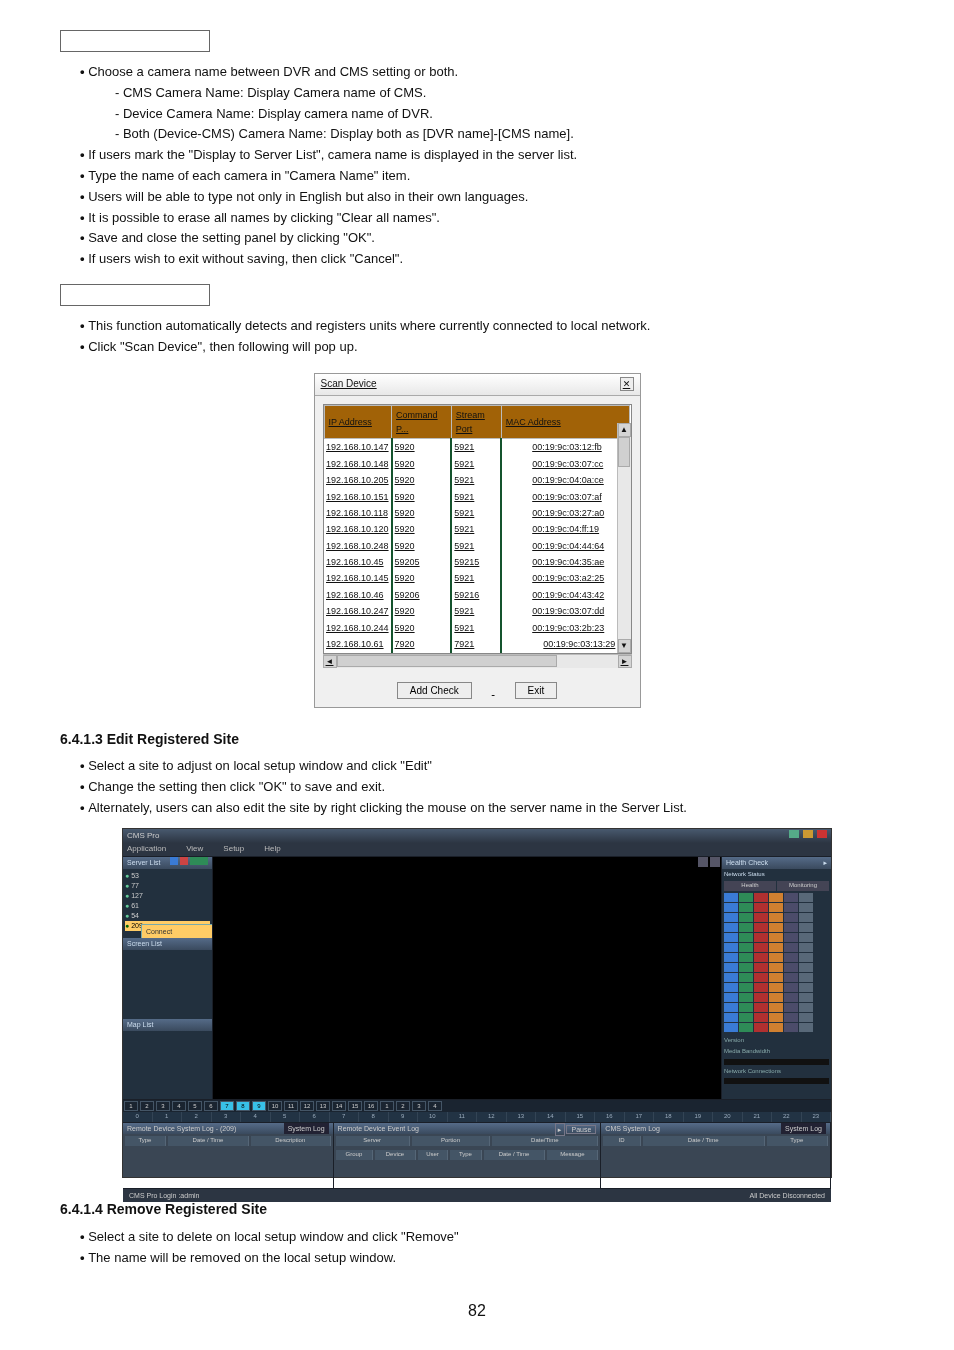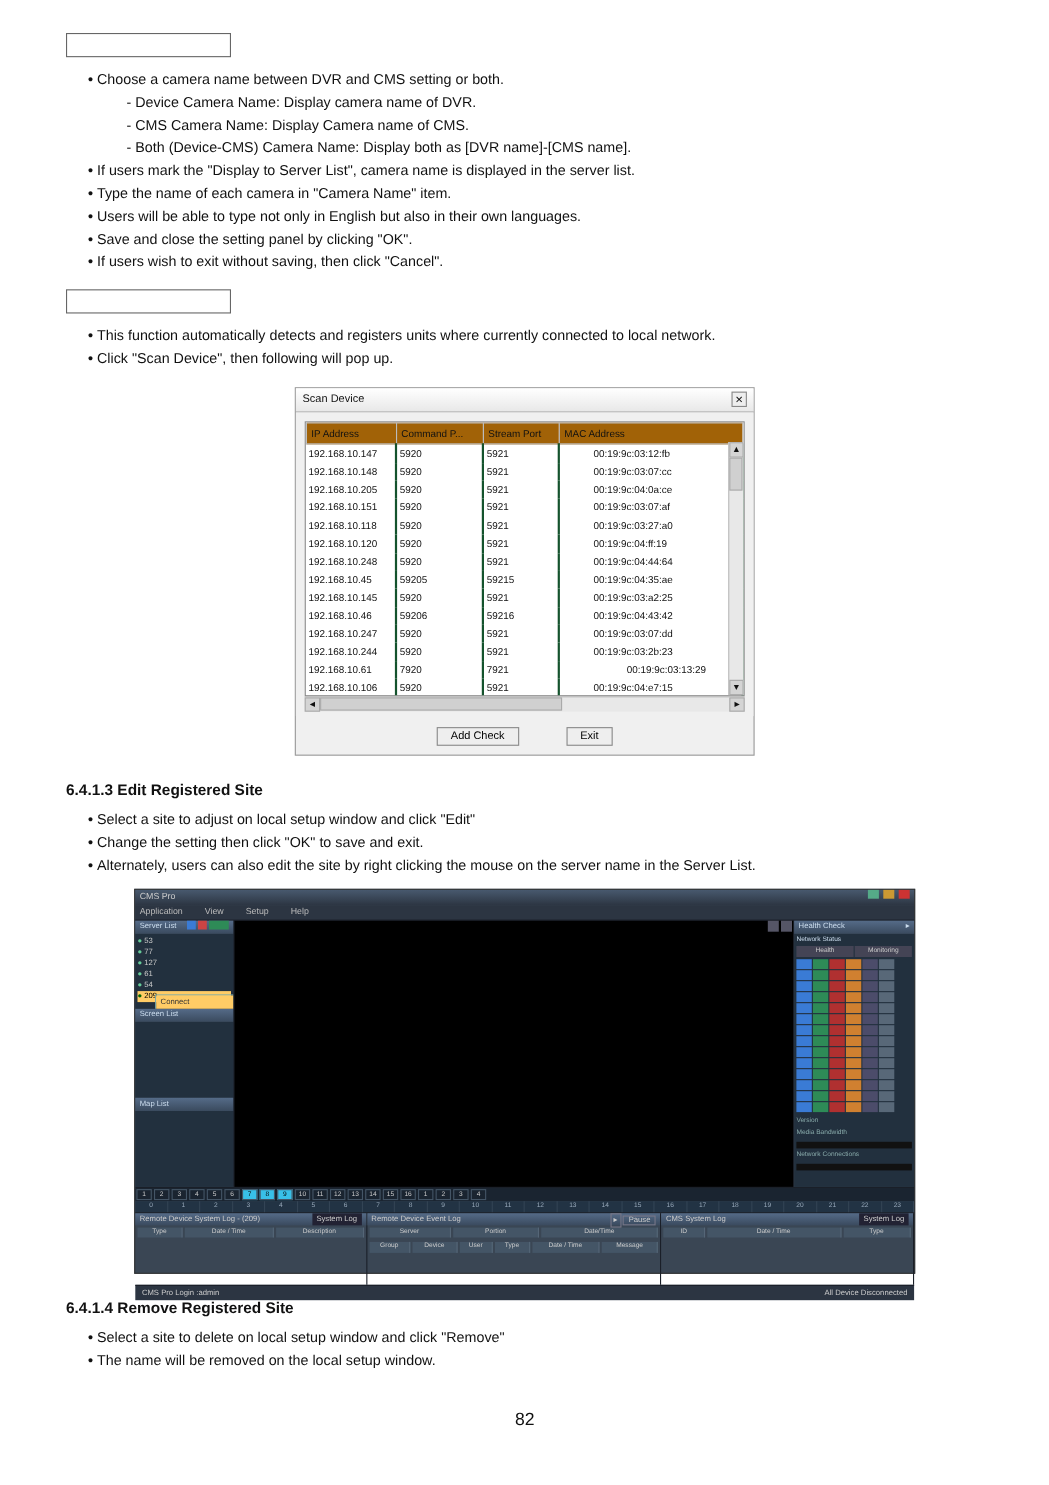--- a/index.html
+++ b/index.html
@@ -5,21 +5,21 @@
     * { margin: 0; padding: 0; box-sizing: border-box; }
     body { font-family: Arial, sans-serif; font-size: 13px; width: 954px; margin: 0 auto; background: #fff; color: #111; padding: 30px 60px 20px 60px; line-height: 1.6; }
     .placeholder-box { border: 1px solid #666; width: 150px; height: 22px; margin-bottom: 10px; margin-left: 0px; }
     ul.bullet-list { list-style: none; padding-left: 20px; }
     ul.bullet-list > li::before { content: "• "; font-weight: bold; }
     ul.dash-list { list-style: none; padding-left: 35px; }
     ul.dash-list > li::before { content: "- "; }
     h3.section { font-size: 14px; font-weight: bold; margin-top: 20px; margin-bottom: 6px; }
 
     
-    .scan-dialog { width: 418px; margin: 15px auto; border: 1px solid #999; font-family: Tahoma, sans-serif; font-size: 10px; background: #f0f0f0; position: relative; }
+    .scan-dialog { width: 327px; margin: 15px auto; border: 1px solid #999; font-family: Tahoma, sans-serif; font-size: 10px; background: #f0f0f0; position: relative; text-decoration: underline; }
     .scan-titlebar { background: linear-gradient(#fff,#e8e8e8); height: 22px; line-height: 22px; padding: 0 6px; display: flex; justify-content: space-between; align-items: center; border-bottom: 1px solid #aaa; }
     .scan-titlebar .close { border: 1px solid #888; width: 14px; height: 14px; text-align: center; line-height: 12px; background: #eee; font-size: 9px; }
     .scan-body { padding: 8px 8px 4px 8px; background: #f0f0f0; }
     .scan-table-wrap { height: 250px; background: #fff; border: 1px solid #888; overflow: hidden; position: relative; }
     table.scan-table { width: 100%; border-collapse: collapse; font-size: 9px; }
     table.scan-table th { background: #a16207; border: 1px solid #bbb; font-weight: normal; padding: 2px 4px; text-align: left; }
     table.scan-table td { padding: 1px 2px; border-right: 2px solid #14532d; white-space: nowrap; }
     .scrollbar-v { position: absolute; right: 0; top: 18px; bottom: 0; width: 14px; background: #e8e8e8; border-left: 1px solid #bbb; }
     .scrollbar-v .arrow { height: 14px; background: #d4d4d4; border: 1px solid #aaa; font-size: 8px; text-align: center; line-height: 12px; }
     .scrollbar-v .thumb { position: absolute; top: 14px; width: 12px; left: 0; height: 30px; background: #d0d0d0; border: 1px solid #aaa; }
@@ -67,28 +67,29 @@
     .page-num { text-align: center; margin-top: 30px; font-size: 16px; }
   </style>
 </head>
 <body>
 
 <div class="placeholder-box"></div>
 
 <ul class="bullet-list">
   <li><span>Choose a camera name between DVR and CMS setting or both.</span>
     <ul class="dash-list">
+      <li>CMS Camera Name: Display Camera name of CMS.</li>
       <li>Device Camera Name: Display camera name of DVR.</li>
-      <li>CMS Camera Name: Display Camera name of CMS.</li>
       <li>Both (Device-CMS) Camera Name: Display both as [DVR name]-[CMS name].</li>
     </ul>
   </li>
   <li>If users mark the "Display to Server List", camera name is displayed in the server list.</li>
   <li>Type the name of each camera in "Camera Name" item.</li>
   <li>Users will be able to type not only in English but also in their own languages.</li>
+  <li>It is possible to erase all names by clicking "Clear all names".</li>
   <li>Save and close the setting panel by clicking "OK".</li>
   <li>If users wish to exit without saving, then click "Cancel".</li>
 </ul>
 
 <div class="placeholder-box" style="margin-top:14px"></div>
 
 <ul class="bullet-list">
   <li>This function automatically detects and registers units where currently connected to local network.</li>
   <li>Click "Scan Device", then following will pop up.</li>
 </ul>

